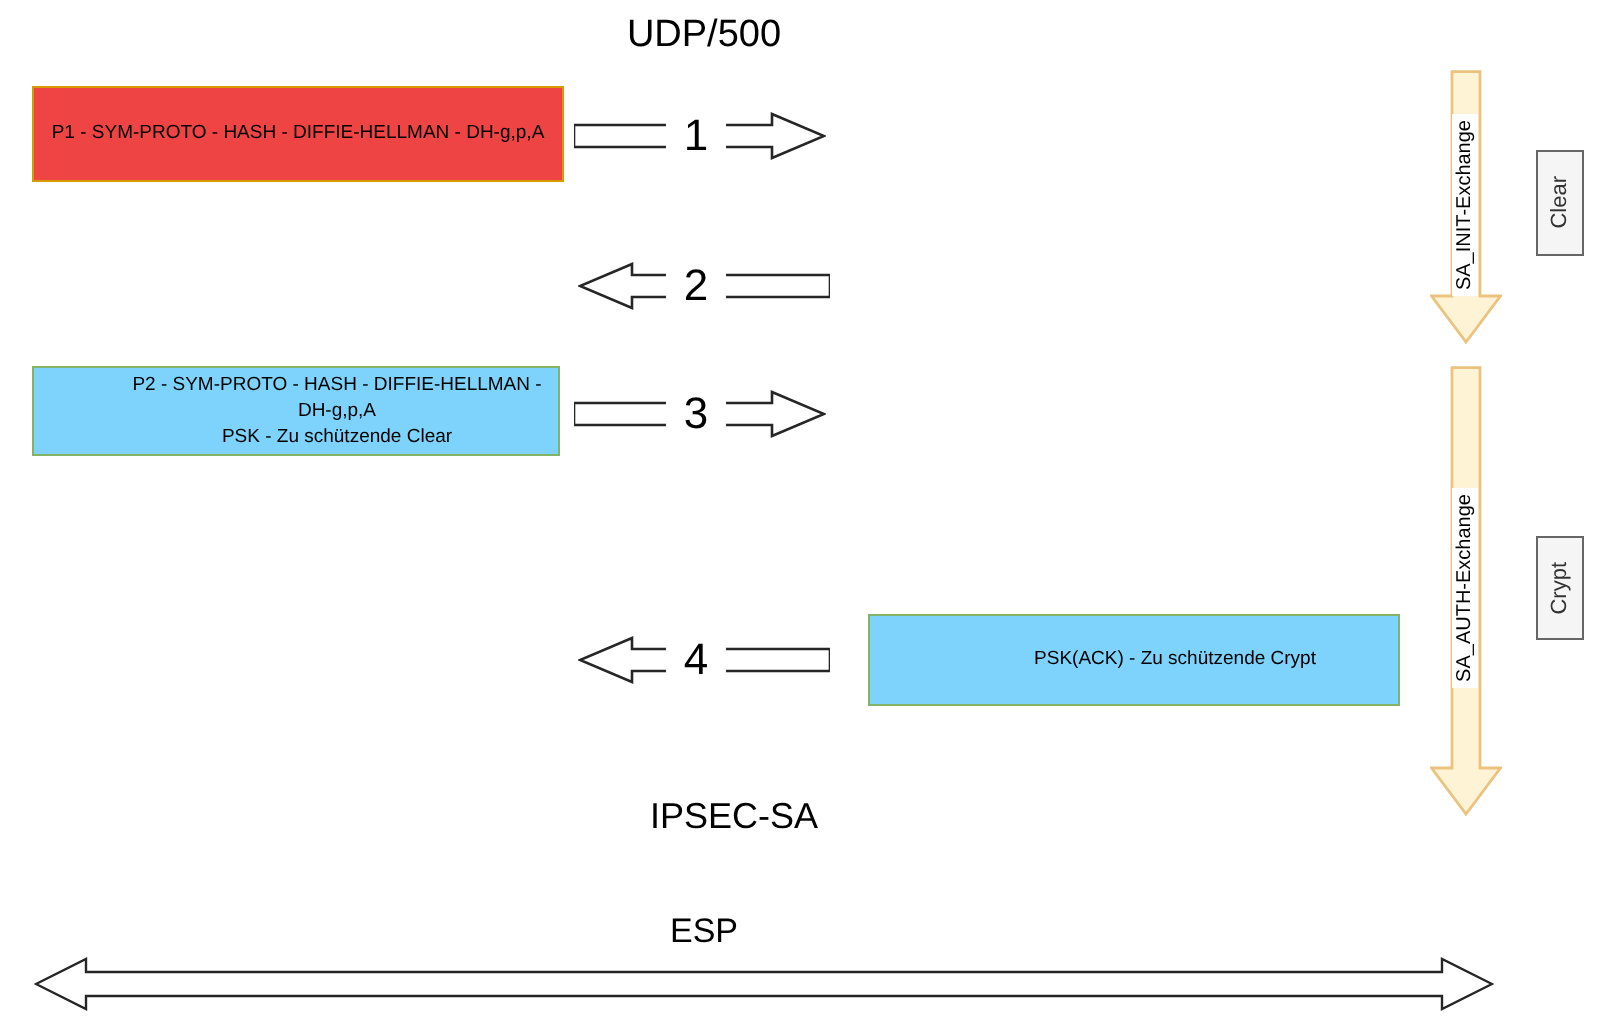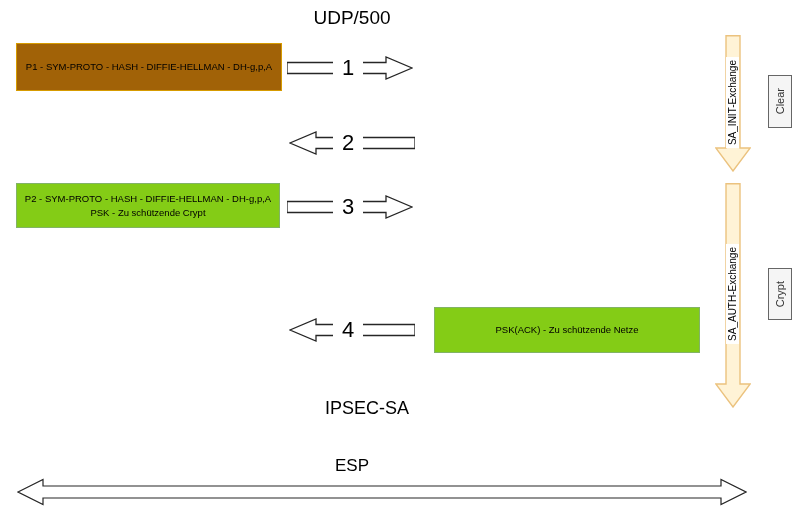--- a/index.html
+++ b/index.html
@@ -17,22 +17,22 @@
     box-sizing: border-box;
     display: flex;
     flex-direction: column;
     align-items: center;
     justify-content: center;
     text-align: center;
     font-size: 9.5px;
     line-height: 1.4;
     color: #000000;
   }
-  .box.orange { background: #a16207; border-color: #D79B00; }
-  .box.green  { background: #84cc16; border-color: #82B366; }
+  .box.orange { background: #ef4444; border-color: #D79B00; }
+  .box.green  { background: #7dd3fc; border-color: #82B366; padding-left: 41px; }
   .harrow, .varrow, .esp-arrow { position: absolute; display: block; }
   .stepnum {
     position: absolute;
     width: 30px;
     text-align: center;
     font-size: 22px;
     line-height: 24px;
     color: #000000;
     background: #ffffff;
   }
@@ -90,35 +90,35 @@
   <div class="stepnum" style="left:333px; top:56px;">1</div>
 
   <svg class="harrow" style="left:289px; top:131px;" width="126" height="24" viewBox="0 0 126 24">
     <polygon points="126,6.5 27,6.5 27,1 1,12 27,23 27,17.5 126,17.5" fill="#ffffff" stroke="#262626" stroke-width="1.3"></polygon>
   </svg>
   <div class="stepnum" style="left:333px; top:131px;">2</div>
 
 
   <div class="box green" style="left:16px; top:183px; width:264px; height:45px;">
     <span>P2 - SYM-PROTO - HASH - DIFFIE-HELLMAN - DH-g,p,A</span>
-    <span>PSK - Zu schützende Crypt</span>
+    <span>PSK - Zu schützende Clear</span>
   </div>
 
   <svg class="harrow" style="left:287px; top:195px;" width="126" height="24" viewBox="0 0 126 24">
     <polygon points="0,6.5 99,6.5 99,1 125,12 99,23 99,17.5 0,17.5" fill="#ffffff" stroke="#262626" stroke-width="1.3"></polygon>
   </svg>
   <div class="stepnum" style="left:333px; top:195px;">3</div>
 
   <svg class="harrow" style="left:289px; top:318px;" width="126" height="24" viewBox="0 0 126 24">
     <polygon points="126,6.5 27,6.5 27,1 1,12 27,23 27,17.5 126,17.5" fill="#ffffff" stroke="#262626" stroke-width="1.3"></polygon>
   </svg>
   <div class="stepnum" style="left:333px; top:318px;">4</div>
 
   <div class="box green" style="left:434px; top:307px; width:266px; height:46px;">
-    <span>PSK(ACK) - Zu schützende Netze</span>
+    <span>PSK(ACK) - Zu schützende Crypt</span>
   </div>
 
   <svg class="varrow" style="left:715px; top:35px;" width="36" height="137" viewBox="0 0 36 137">
     <polygon points="11,0.8 11,113 0.8,113 18,136 35.2,113 25,113 25,0.8" fill="#FFF3D6" stroke="#EBC27E" stroke-width="1.4"></polygon>
   </svg>
   <div class="vlabel" style="left:726px; top:57px;">SA_INIT-Exchange</div>
 
   <svg class="varrow" style="left:715px; top:183px;" width="36" height="225" viewBox="0 0 36 225">
     <polygon points="11,0.8 11,201 0.8,201 18,224 35.2,201 25,201 25,0.8" fill="#FFF3D6" stroke="#EBC27E" stroke-width="1.4"></polygon>
   </svg>

